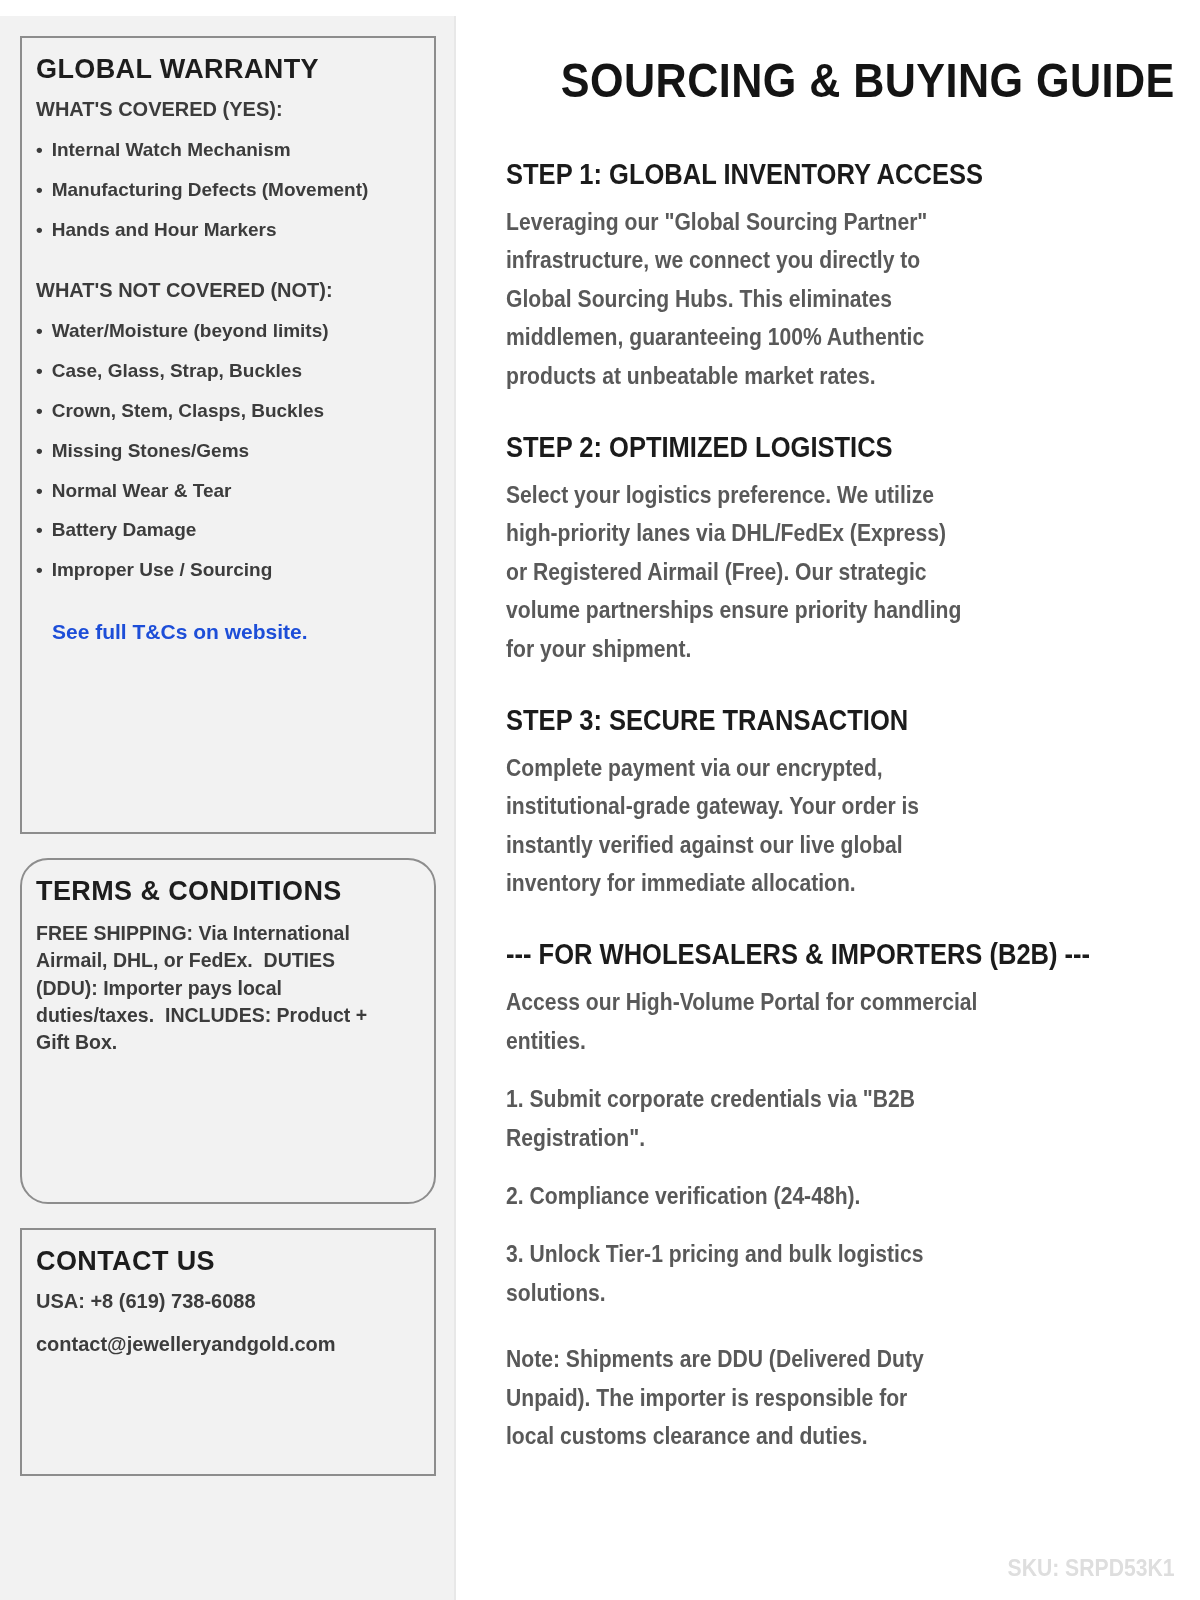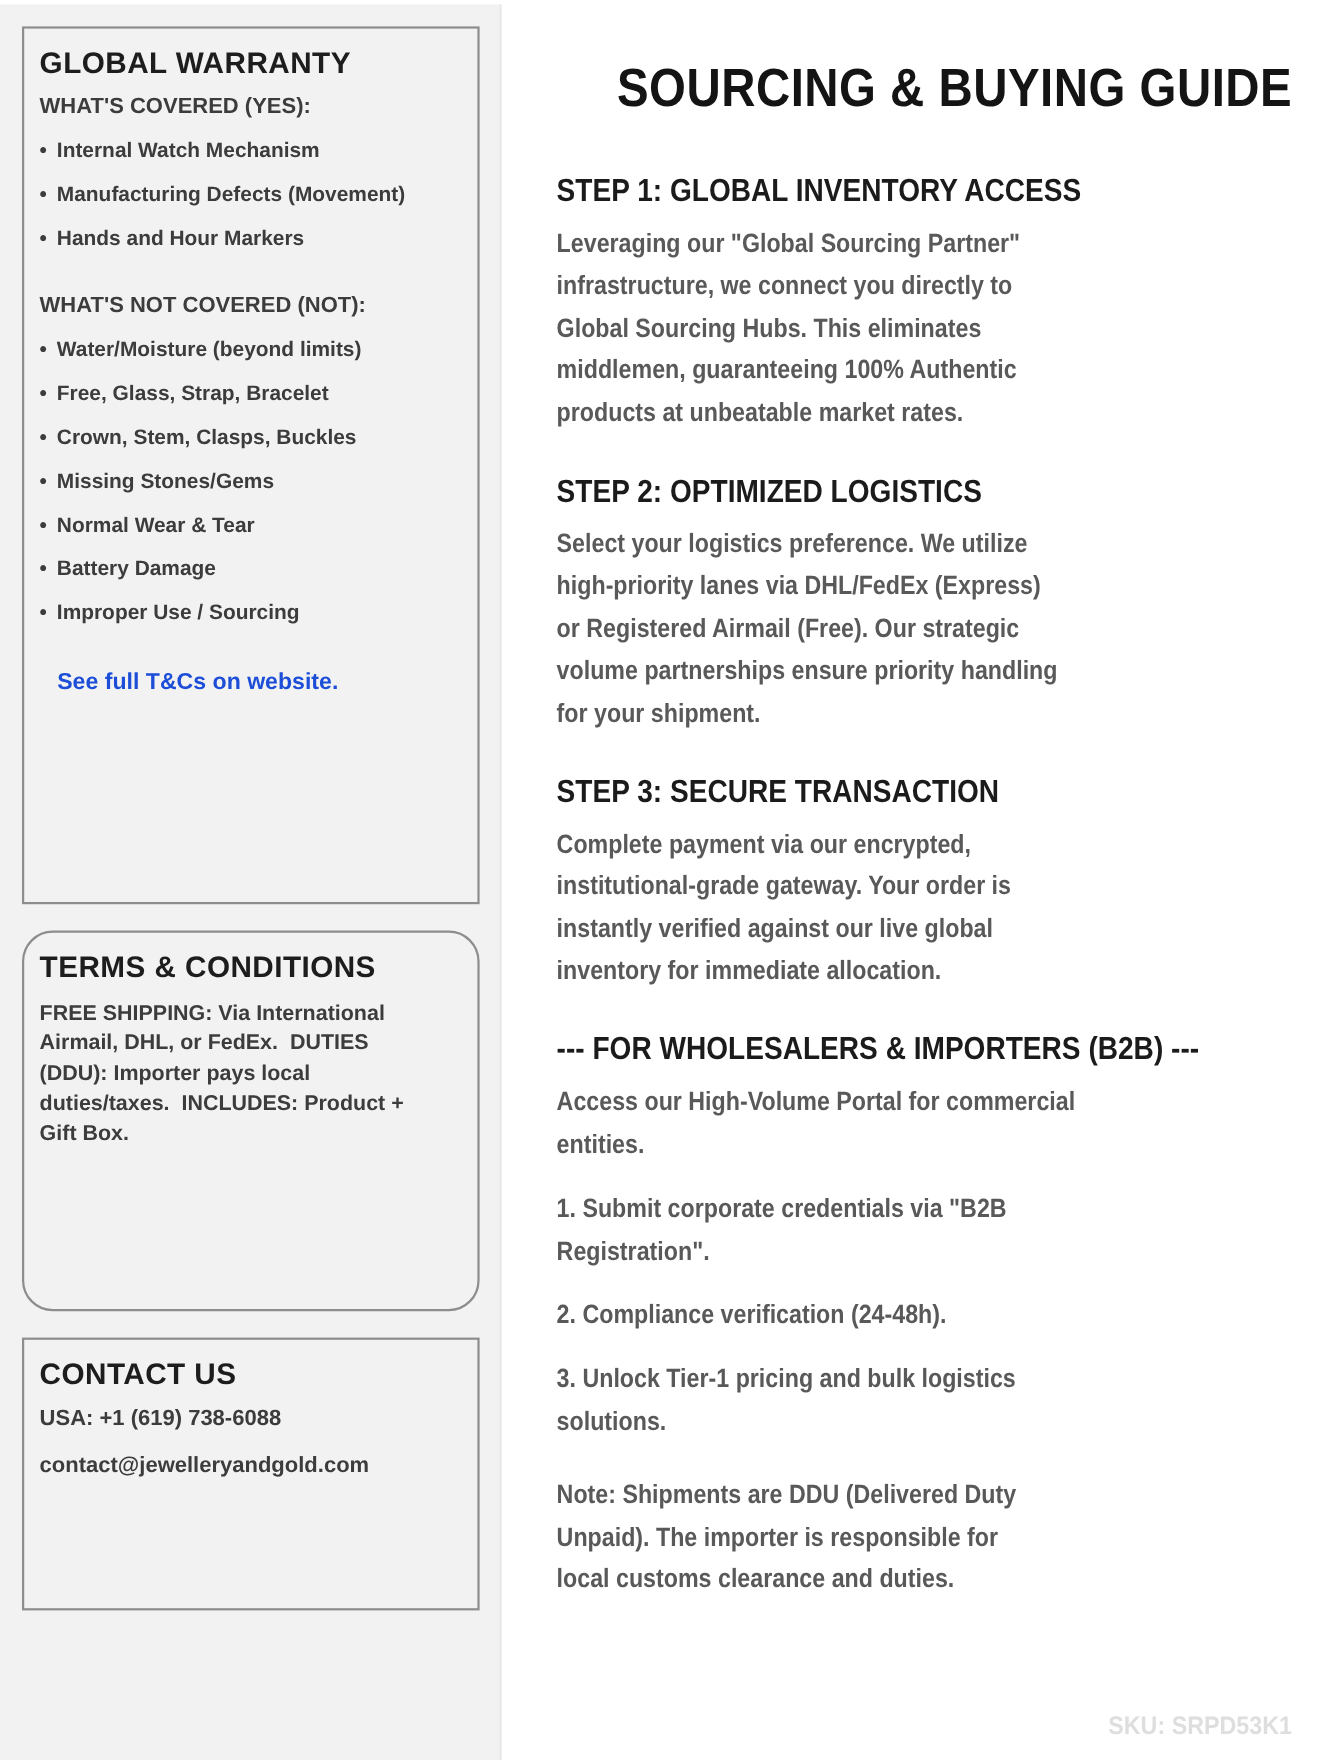--- a/index.html
+++ b/index.html
@@ -1,20 +1,20 @@
 <!DOCTYPE html>
 <html><head>
 <meta charset="utf-8">
 <style>
   html,body{margin:0;padding:0;background:#fff;}
   .page{position:relative;width:1200px;height:1600px;background:#ffffff;
         font-family:"Liberation Sans",sans-serif;overflow:hidden;}
 
   
-  .sidebar{position:absolute;top:4px;left:0;bottom:0;width:456px;
+  .sidebar{position:absolute;top:16px;left:0;bottom:0;width:456px;
            background:#f2f2f2;border-right:2px solid #e8e8e8;box-sizing:border-box;
            padding-top:20px;}
   .panel{border:2px solid #8d8d8d;margin:0 18px 24px 20px;
          padding:16px 14px;box-sizing:border-box;background:#f2f2f2;}
   .panel-warranty{height:798px;}
   .panel-terms{height:346px;border-radius:28px;}
   .panel-contact{height:248px;}
   .panel h2{font-size:27px;font-weight:800;color:#1d1d1d;margin:0 0 13px;letter-spacing:.4px;}
   .panel h3{font-size:20px;font-weight:bold;color:#3c3c3c;margin:0 0 18px;}
   .panel h3.second{margin-top:38px;}
@@ -69,21 +69,21 @@
           </li>
       </ul>
       <h3 class="second">WHAT'S NOT COVERED (NOT):</h3>
       <ul>
         <li>
             <span class="bullet">•</span>
             <span>Water/Moisture (beyond limits)</span>
           </li>
         <li>
             <span class="bullet">•</span>
-            <span>Free, Glass, Strap, Bracelet</span>
+            <span>Case, Glass, Strap, Buckles</span>
           </li>
         <li>
             <span class="bullet">•</span>
             <span>Crown, Stem, Clasps, Buckles</span>
           </li>
         <li>
             <span class="bullet">•</span>
             <span>Missing Stones/Gems</span>
           </li>
         <li>
@@ -106,21 +106,21 @@
       <h2>TERMS &amp; CONDITIONS</h2>
       <p class="terms-body">FREE SHIPPING: Via International
 Airmail, DHL, or FedEx.  DUTIES
 (DDU): Importer pays local
 duties/taxes.  INCLUDES: Product +
 Gift Box.</p>
     </section>
 
     <section class="panel panel-contact">
       <h2>CONTACT US</h2>
-      <p class="contact-line">USA: +1 (619) 738-6088</p>
+      <p class="contact-line">USA: +8 (619) 738-6088</p>
       <p class="contact-line">contact@jewelleryandgold.com</p>
     </section>
 
   </aside>
 
   <main class="main">
 
     <div class="h1wrap">
       <h1 class="page-title">SOURCING &amp; BUYING GUIDE</h1>
     </div>

